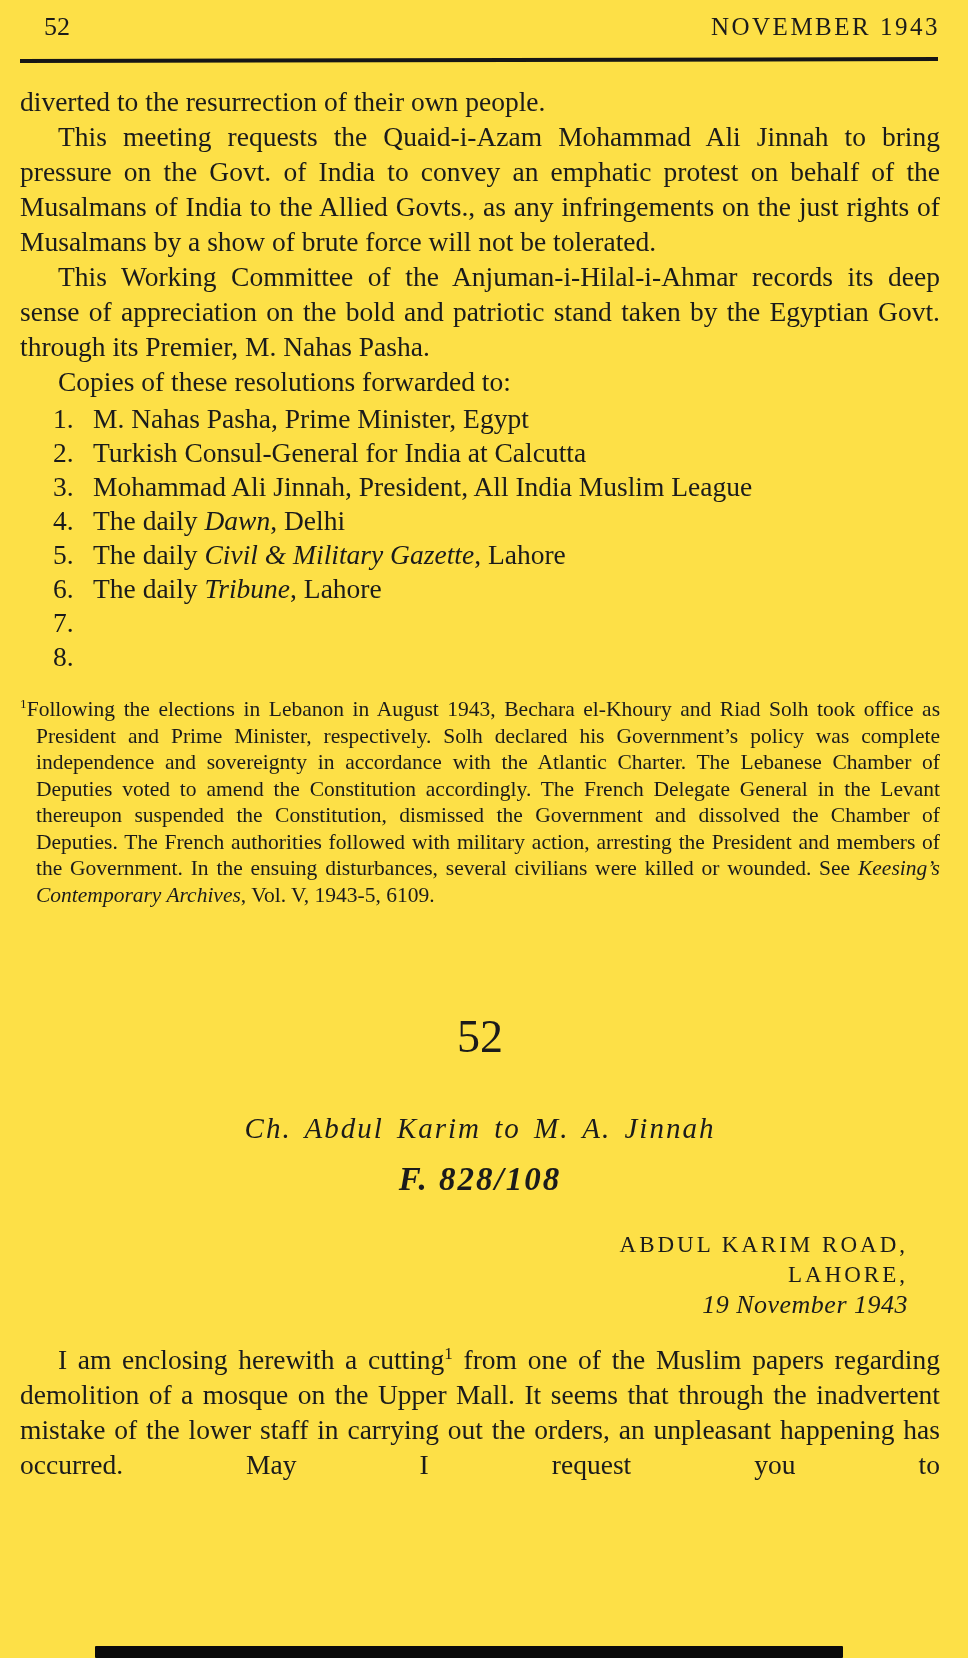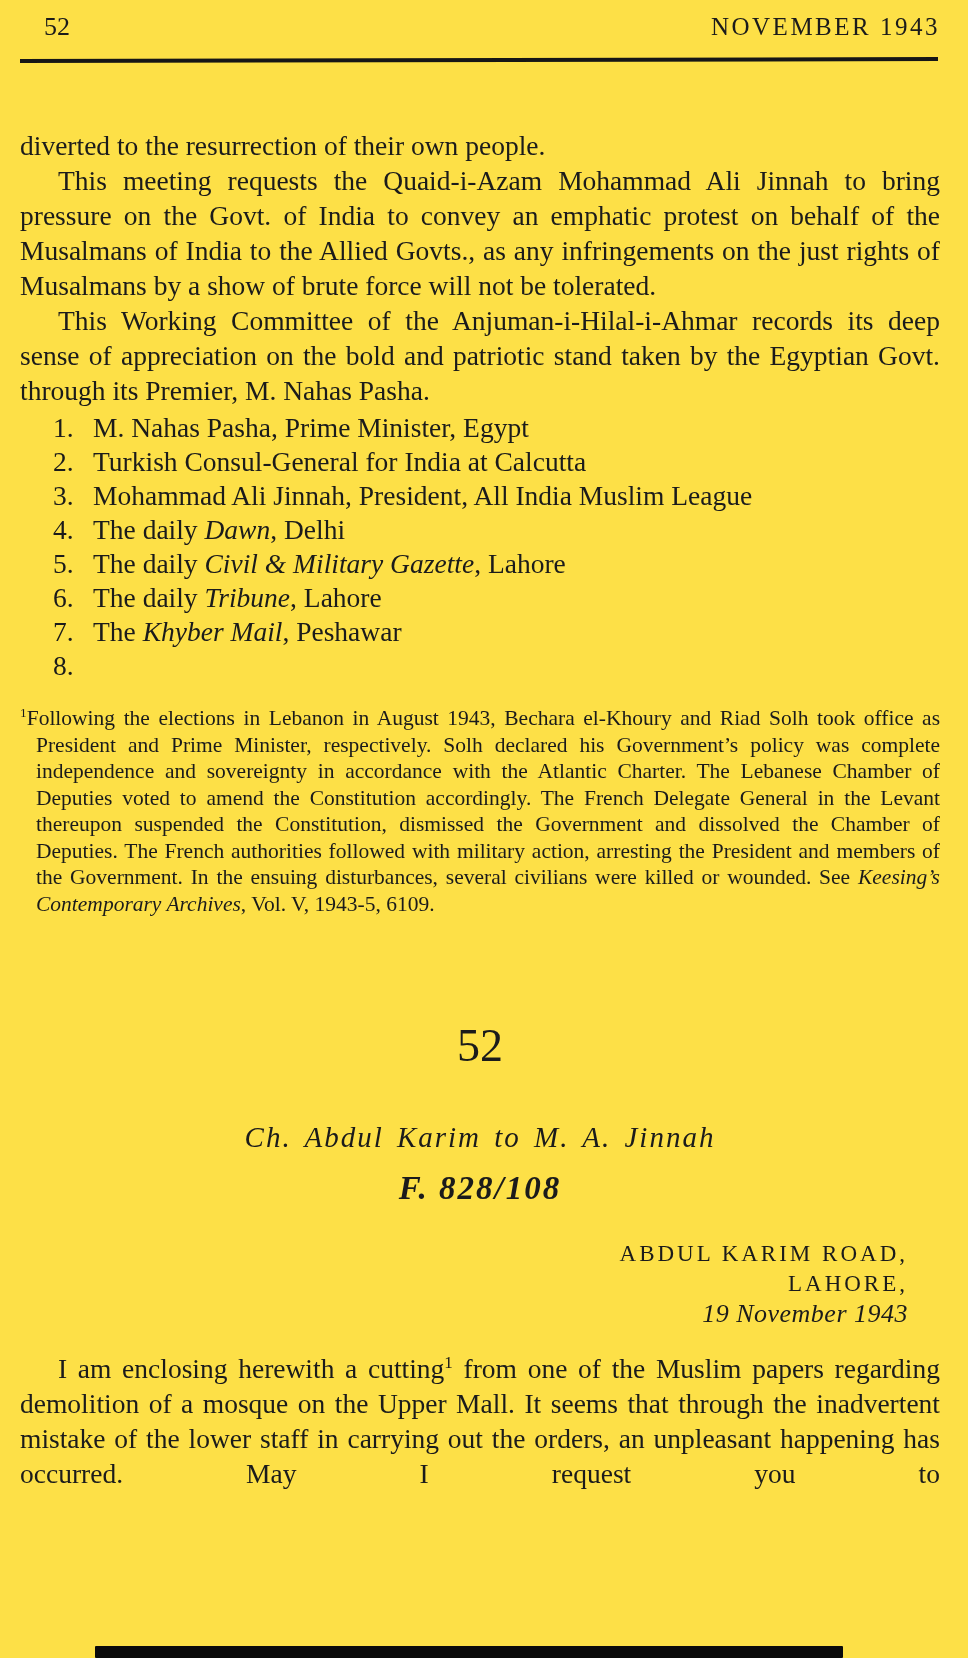--- a/index.html
+++ b/index.html
@@ -35,21 +35,21 @@
     letter-spacing: 2.5px;
   }
   .rule {
     margin: 16px 2px 0 0;
     height: 4px;
     background: #161616;
     transform: skewY(-0.12deg);
   }
 
   
-  main { display: block; padding-top: 66px; }
+  main { display: block; padding-top: 22px; }
   p.body {
     margin: 0;
     font-size: 27.5px;
     line-height: 35px;
     text-align: justify;
   }
   p.indent { text-indent: 38px; }
 
   ol.recipients {
     list-style: none;
@@ -147,20 +147,21 @@
     <header class="hdr">
       <span class="pagenum">52</span>
       <span class="running">NOVEMBER 1943</span>
     </header>
     <div class="rule"></div>
 
     <main>
       <p class="body">diverted to the resurrection of their own people.</p>
       <p class="body indent">This meeting requests the Quaid-i-Azam Mohammad Ali Jinnah to bring pressure on the Govt. of India to convey an emphatic protest on behalf of the Musalmans of India to the Allied Govts., as any infringements on the just rights of Musalmans by a show of brute force will not be tolerated.</p>
       <p class="body indent">This Working Committee of the Anjuman-i-Hilal-i-Ahmar records its deep sense of appreciation on the bold and patriotic stand taken by the Egyptian Govt. through its Premier, M. Nahas Pasha.</p>
+      <p class="body indent">Copies of these resolutions forwarded to:</p>
 
       <ol class="recipients">
         <li>
           <span class="num">1.</span>
           <span class="txt"><span>M. Nahas Pasha, Prime Minister, Egypt</span><i></i><span></span></span>
         </li>
         <li>
           <span class="num">2.</span>
           <span class="txt"><span>Turkish Consul-General for India at Calcutta</span><i></i><span></span></span>
         </li>
@@ -175,21 +176,20 @@
         <li>
           <span class="num">5.</span>
           <span class="txt"><span>The daily </span><i>Civil &amp; Military Gazette</i><span>, Lahore</span></span>
         </li>
         <li>
           <span class="num">6.</span>
           <span class="txt"><span>The daily </span><i>Tribune</i><span>, Lahore</span></span>
         </li>
         <li>
           <span class="num">7.</span>
-          <span class="txt"><span>The </span><i>Khyber Mail</i><span>, Peshawar</span></span>
         </li>
         <li>
           <span class="num">8.</span>
         </li>
       </ol>
 
       <div class="footnote"><sup>1</sup><span>Following the elections in Lebanon in August 1943, Bechara el-Khoury and Riad Solh took office as President and Prime Minister, respectively. Solh declared his Government’s policy was complete independence and sovereignty in accordance with the Atlantic Charter. The Lebanese Chamber of Deputies voted to amend the Constitution accordingly. The French Delegate General in the Levant thereupon suspended the Constitution, dismissed the Government and dissolved the Chamber of Deputies. The French authorities followed with military action, arresting the President and members of the Government. In the ensuing disturbances, several civilians were killed or wounded. See </span><i>Keesing’s Contemporary Archives</i><span>, Vol. V, 1943-5, 6109.</span></div>
 
       <div class="secnum">52</div>
       <div class="sectitle">Ch. Abdul Karim to M. A. Jinnah</div>

